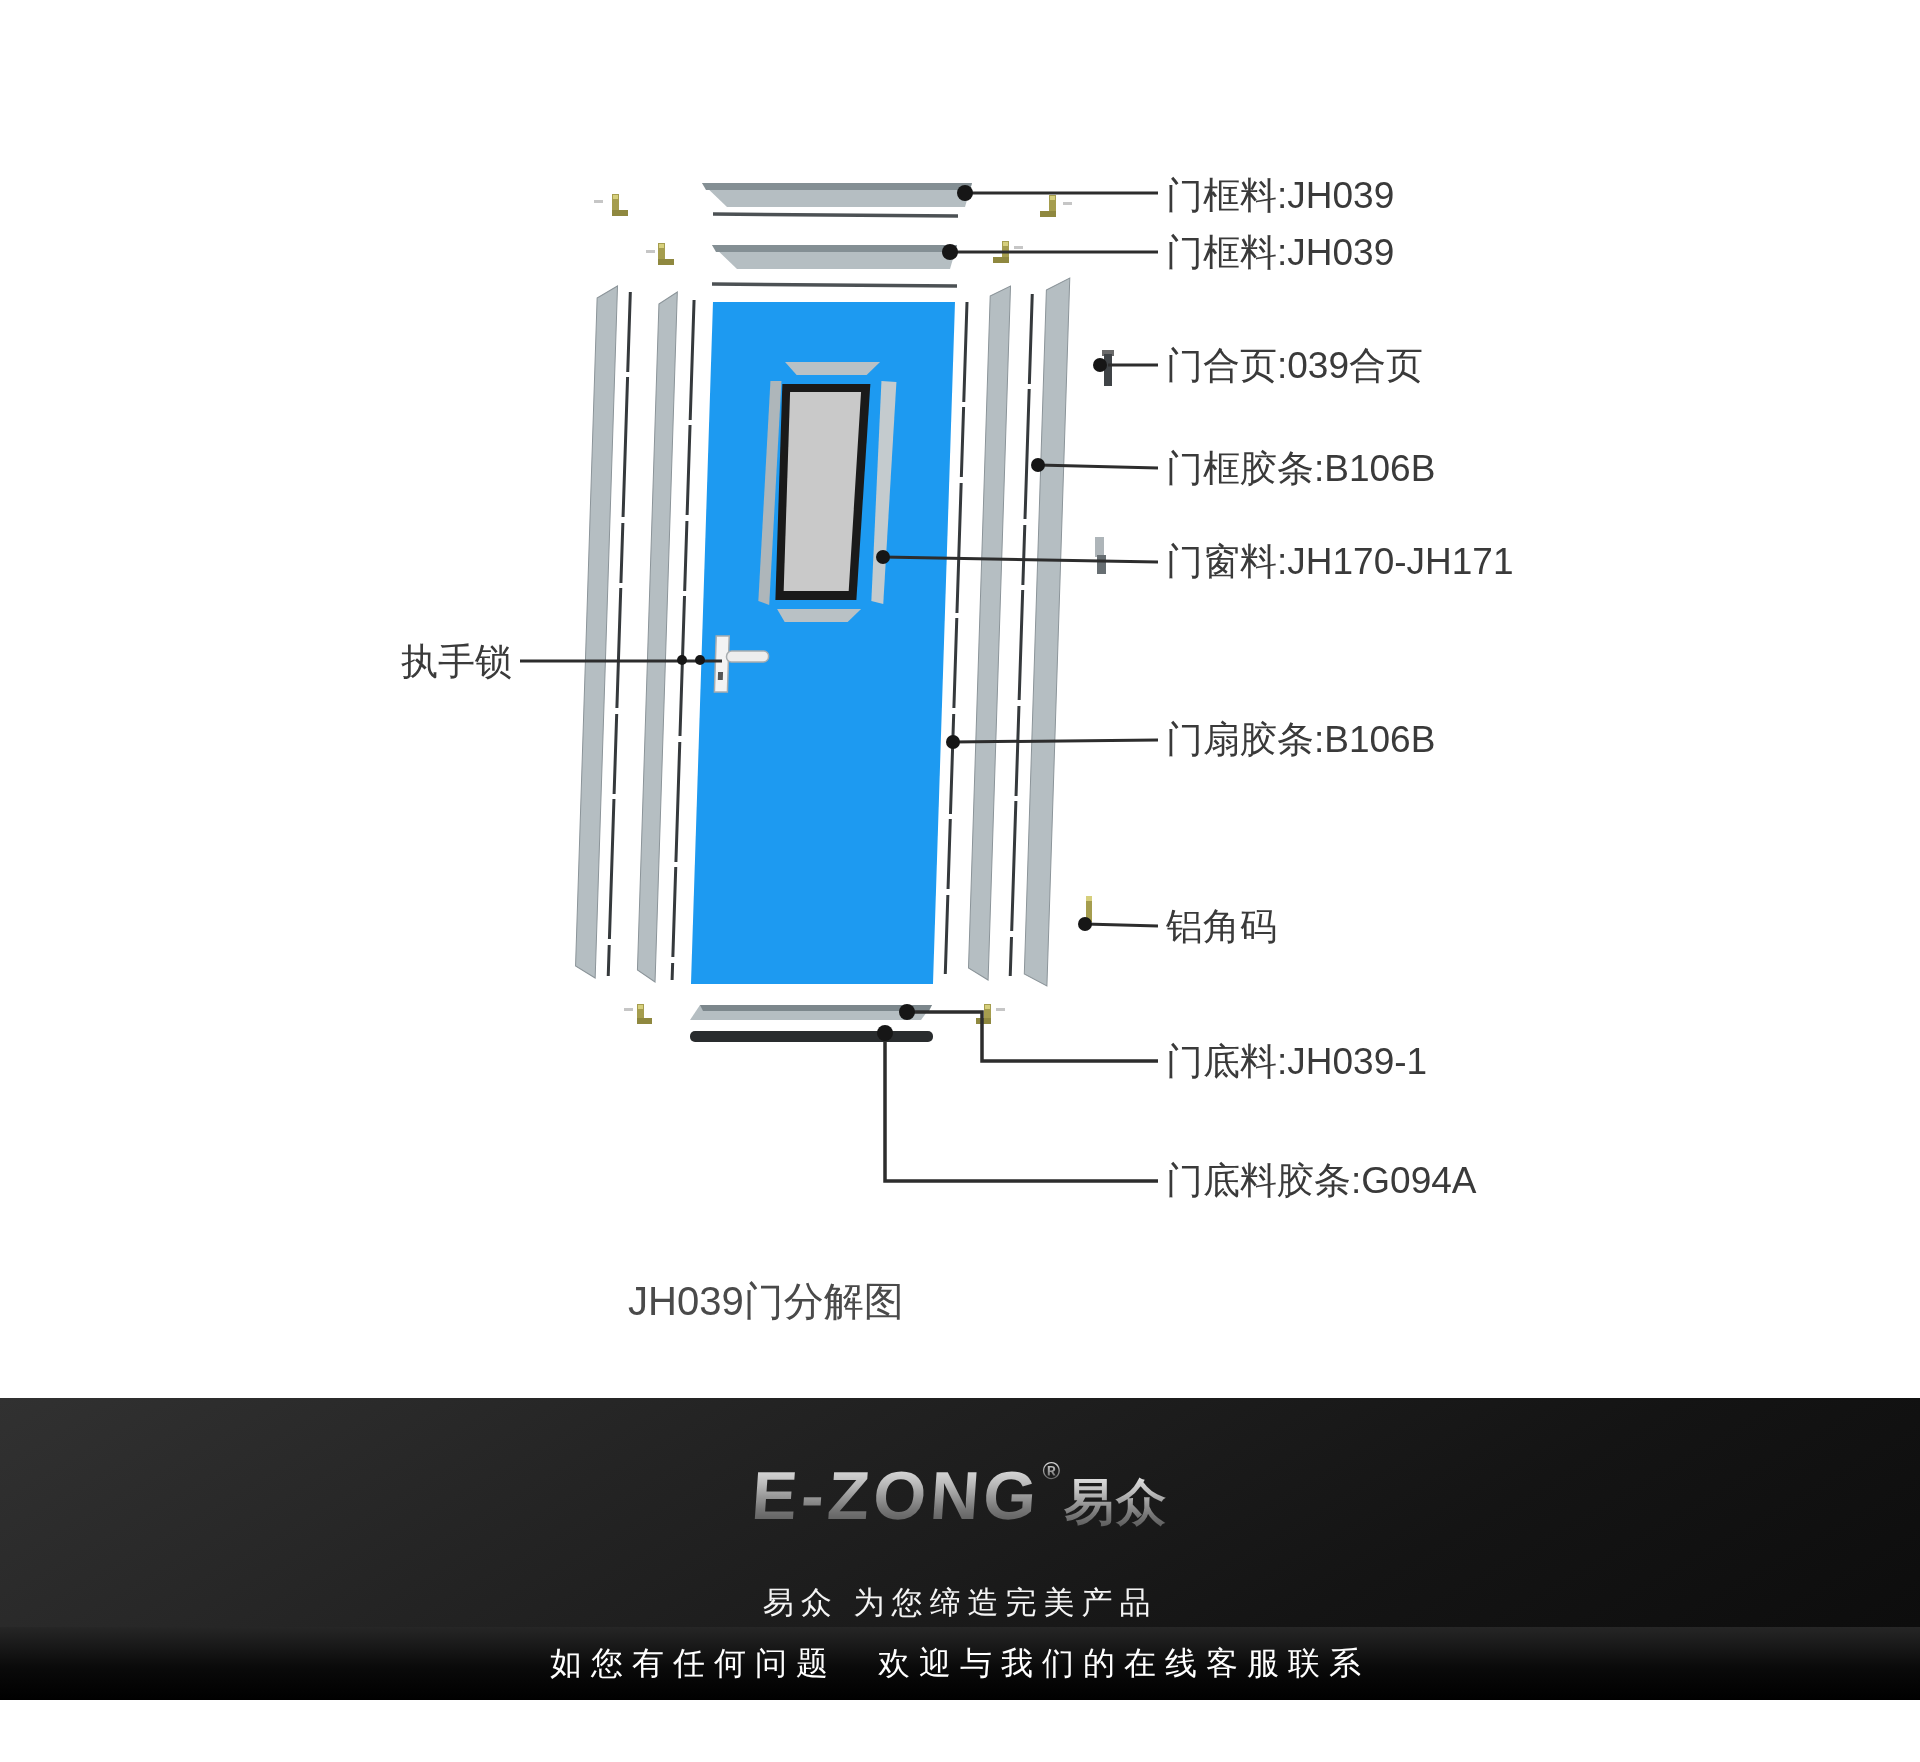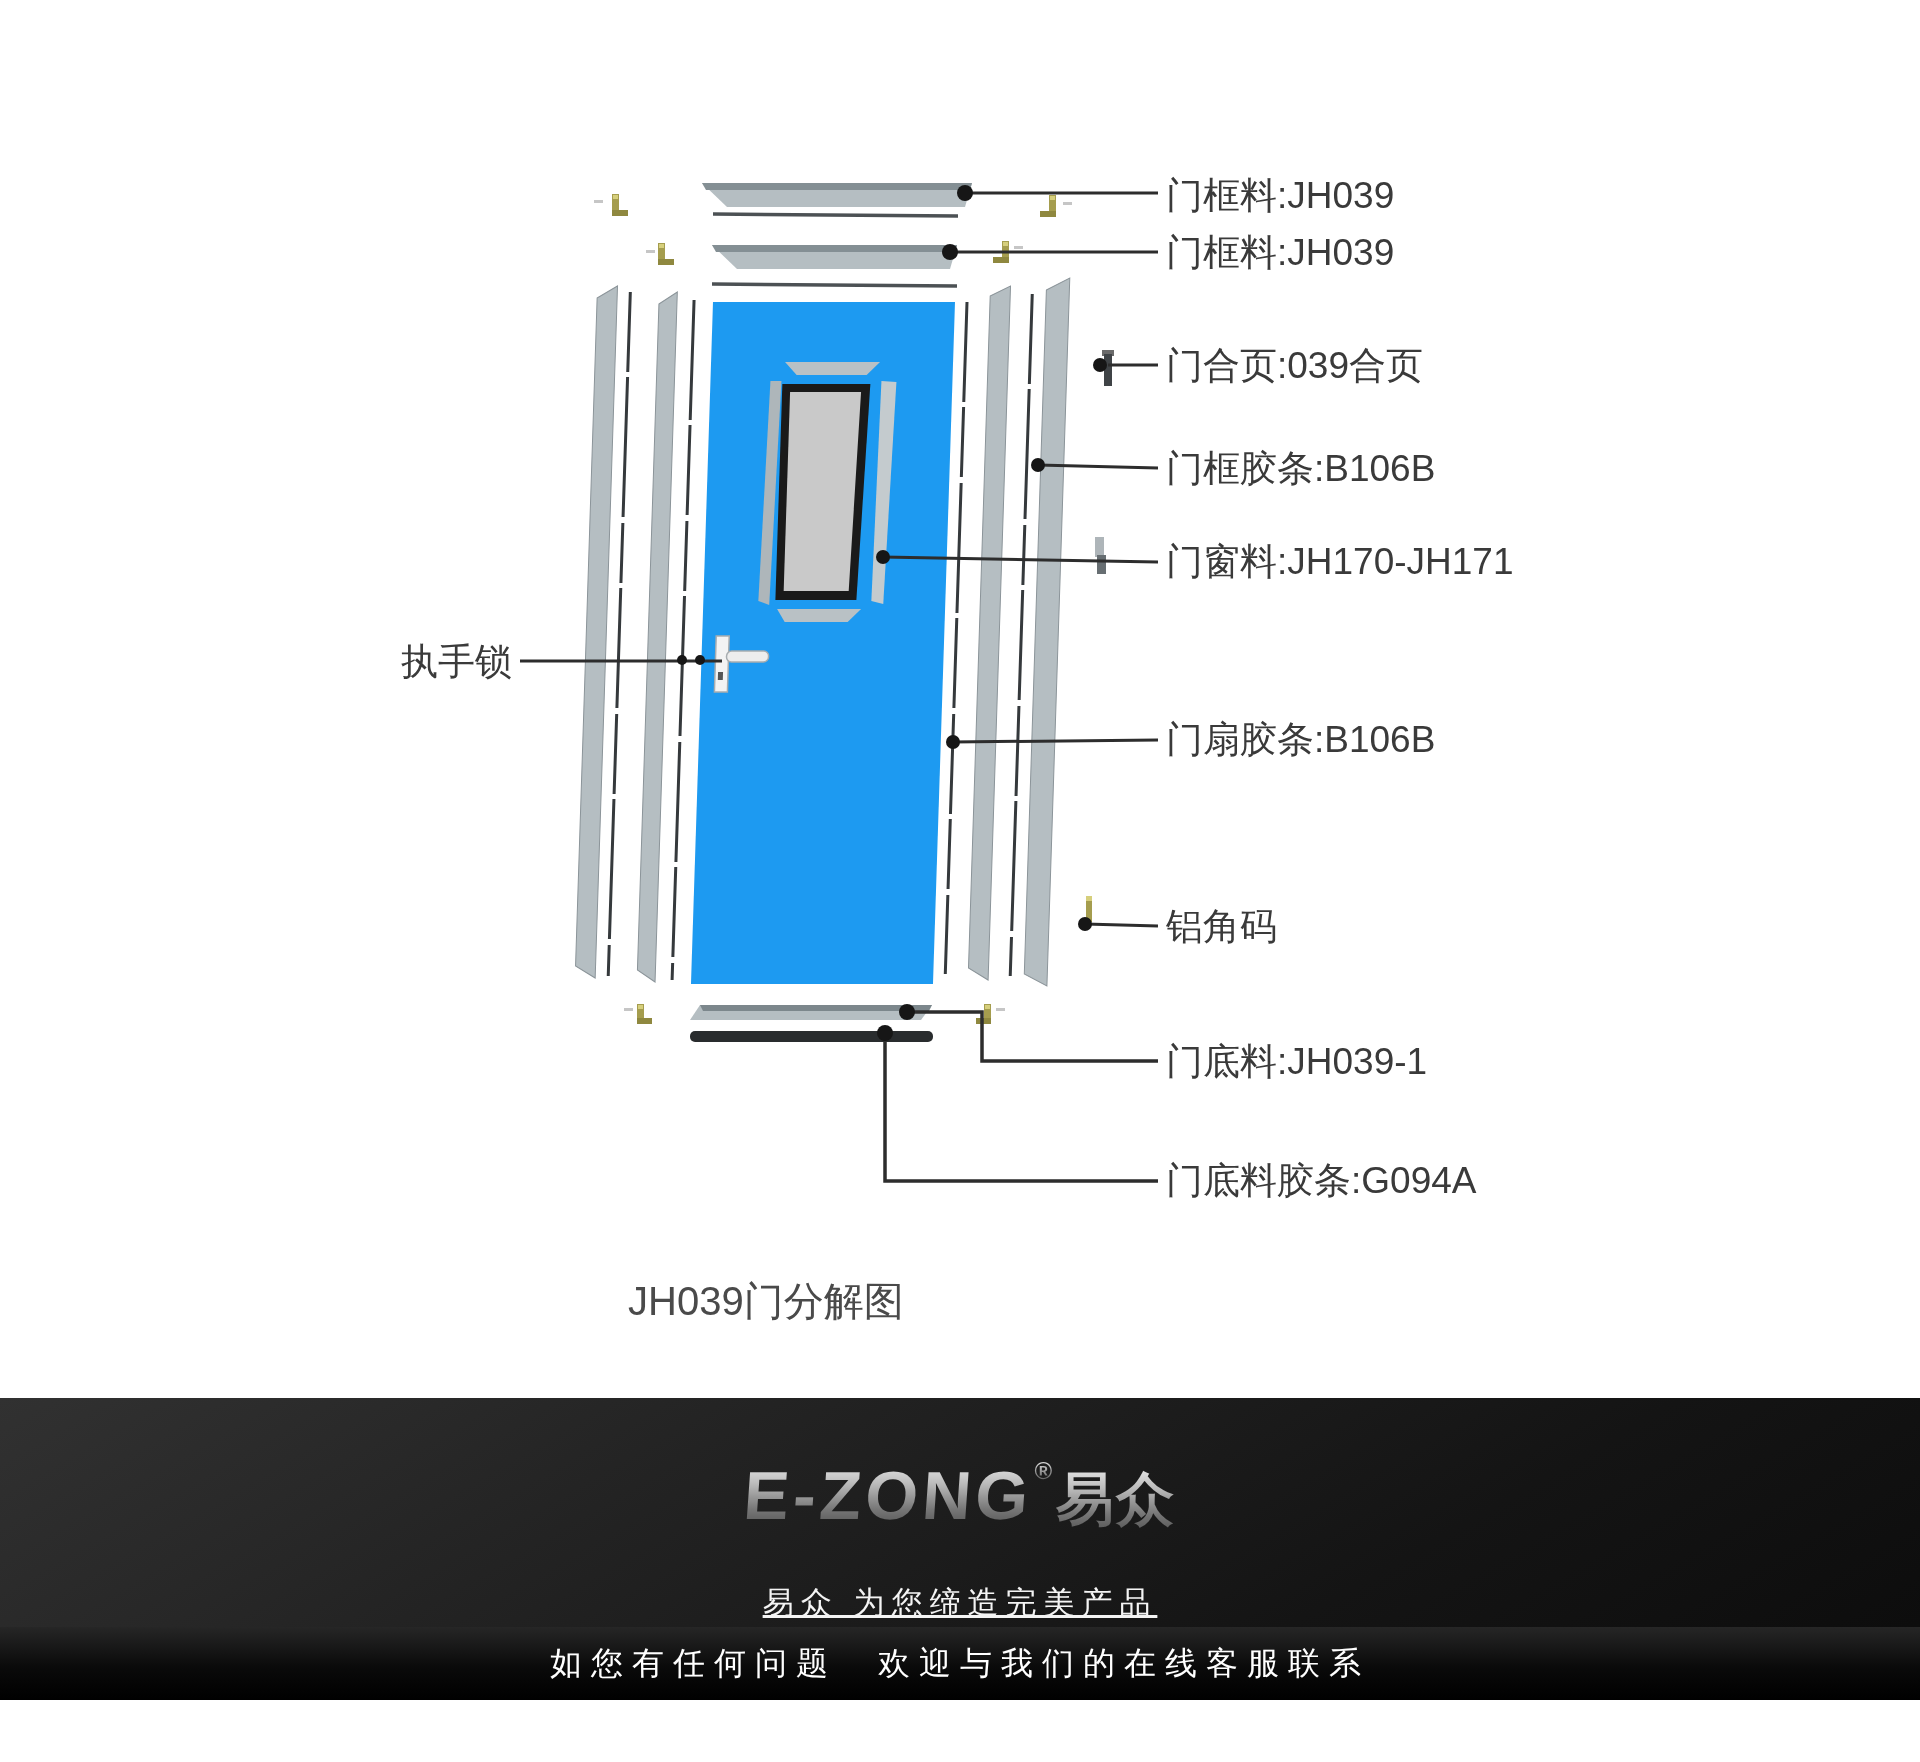--- a/index.html
+++ b/index.html
@@ -11,23 +11,23 @@
   .caption-text{font-size:40px;fill:#4a4a4a;}
   .brand-band{position:absolute;left:0;top:1374px;width:1920px;height:279px;
     background:linear-gradient(150deg,#313131 0%,#222222 35%,#141414 70%,#0c0c0c 100%);}
   .logo-row{position:absolute;top:58px;left:0;width:100%;text-align:center;white-space:nowrap;}
   .logo-latin,.logo-cjk,.logo-reg{
     display:inline-block;font-weight:900;color:#bdbdbd;
     background:linear-gradient(180deg,#ededed 4%,#bcbcbc 35%,#777777 68%,#4a4a4a 100%);
     -webkit-background-clip:text;background-clip:text;-webkit-text-fill-color:transparent;}
   .logo-latin{font-size:68px;letter-spacing:4px;transform:skewX(-4deg);}
   .logo-reg{font-size:24px;vertical-align:40px;margin:0 4px 0 2px;}
-  .logo-cjk{font-size:58px;letter-spacing:2px;}
+  .logo-cjk{font-size:50px;letter-spacing:2px;}
   .tagline{position:absolute;top:184px;left:0;width:100%;text-align:center;
-    font-family:"Liberation Serif",serif;font-size:31px;letter-spacing:7px;color:#f4f4f4;text-decoration:underline;}
+    font-family:"Liberation Serif",serif;font-size:31px;letter-spacing:7px;color:#f4f4f4;}
   .white-gap{position:absolute;left:0;top:1653px;width:1920px;height:36px;background:#ffffff;}
   .service-bar{position:absolute;left:0;top:1603px;width:1920px;height:73px;
     background:linear-gradient(180deg,#262626 0%,#0a0a0a 55%,#000000 100%);
     color:#ffffff;font-family:"Liberation Serif",serif;font-size:32px;letter-spacing:9px;
     text-align:center;line-height:73px;white-space:nowrap;}
 </style>
 </head>
 <body>
 
 <div class="page">

